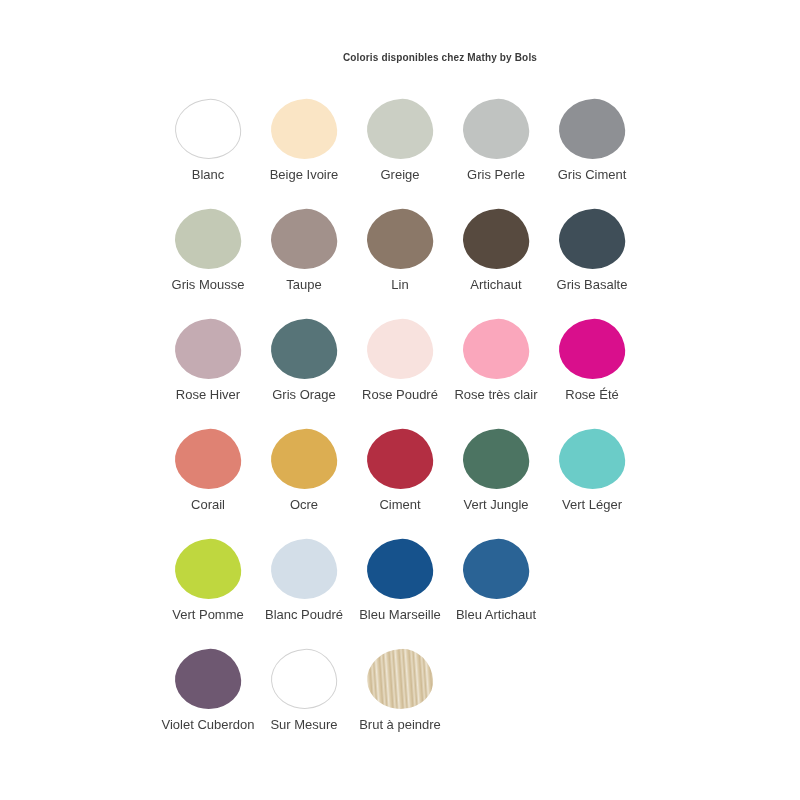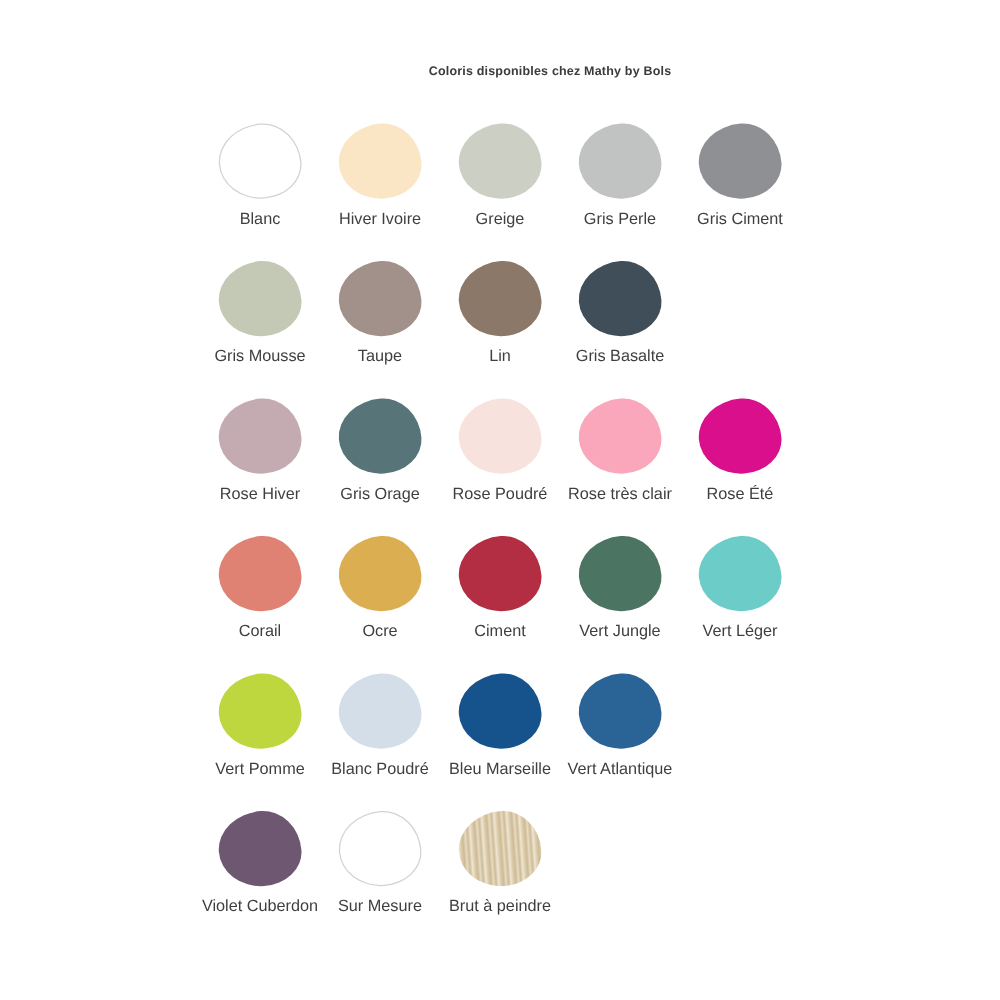--- a/index.html
+++ b/index.html
@@ -105,21 +105,21 @@
         <div class="swatch-cell">
           <div class="swatch-blob-wrap">
             <div class="swatch-blob outlined" style="background-color: rgb(255, 255, 255);"></div>
           </div>
           <div class="swatch-label">Blanc</div>
         </div>
         <div class="swatch-cell">
           <div class="swatch-blob-wrap">
             <div class="swatch-blob" style="background-color: rgb(250, 229, 197);"></div>
           </div>
-          <div class="swatch-label">Hiver Ivoire</div>
+          <div class="swatch-label">Beige Ivoire</div>
         </div>
         <div class="swatch-cell">
           <div class="swatch-blob-wrap">
             <div class="swatch-blob" style="background-color: rgb(203, 207, 196);"></div>
           </div>
           <div class="swatch-label">Greige</div>
         </div>
         <div class="swatch-cell">
           <div class="swatch-blob-wrap">
             <div class="swatch-blob" style="background-color: rgb(192, 195, 193);"></div>
@@ -147,20 +147,26 @@
           <div class="swatch-label">Taupe</div>
         </div>
         <div class="swatch-cell">
           <div class="swatch-blob-wrap">
             <div class="swatch-blob" style="background-color: rgb(139, 120, 104);"></div>
           </div>
           <div class="swatch-label">Lin</div>
         </div>
         <div class="swatch-cell">
           <div class="swatch-blob-wrap">
+            <div class="swatch-blob" style="background-color: rgb(87, 74, 63);"></div>
+          </div>
+          <div class="swatch-label">Artichaut</div>
+        </div>
+        <div class="swatch-cell">
+          <div class="swatch-blob-wrap">
             <div class="swatch-blob" style="background-color: rgb(63, 78, 88);"></div>
           </div>
           <div class="swatch-label">Gris Basalte</div>
         </div>
       </div>
       <div class="swatch-row">
         <div class="swatch-cell">
           <div class="swatch-blob-wrap">
             <div class="swatch-blob" style="background-color: rgb(196, 171, 178);"></div>
           </div>
@@ -239,21 +245,21 @@
         <div class="swatch-cell">
           <div class="swatch-blob-wrap">
             <div class="swatch-blob" style="background-color: rgb(22, 82, 140);"></div>
           </div>
           <div class="swatch-label">Bleu Marseille</div>
         </div>
         <div class="swatch-cell">
           <div class="swatch-blob-wrap">
             <div class="swatch-blob" style="background-color: rgb(42, 99, 149);"></div>
           </div>
-          <div class="swatch-label">Vert Atlantique</div>
+          <div class="swatch-label">Bleu Artichaut</div>
         </div>
       </div>
       <div class="swatch-row">
         <div class="swatch-cell">
           <div class="swatch-blob-wrap">
             <div class="swatch-blob" style="background-color: rgb(110, 88, 113);"></div>
           </div>
           <div class="swatch-label">Violet Cuberdon</div>
         </div>
         <div class="swatch-cell">

